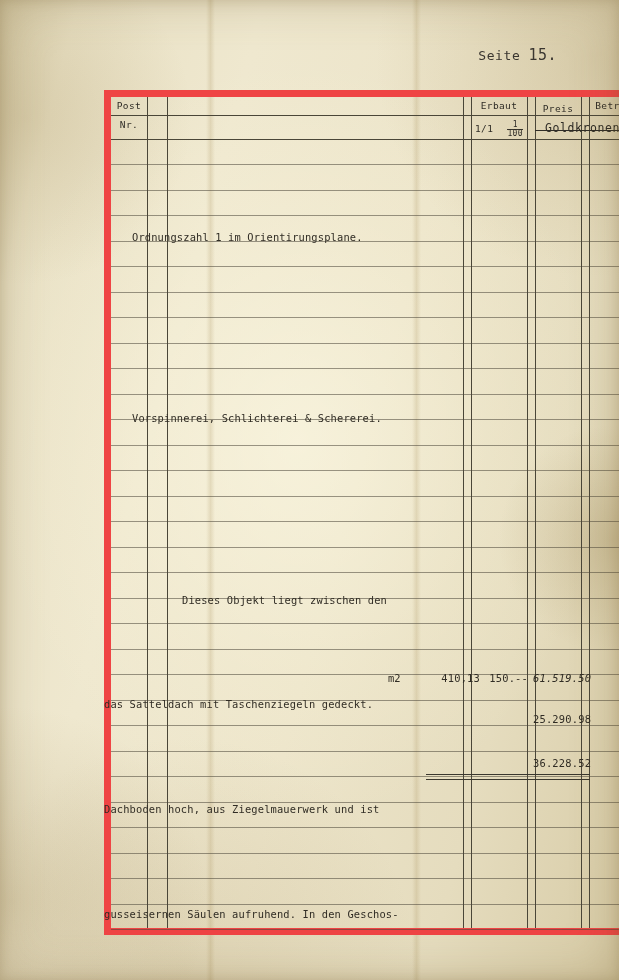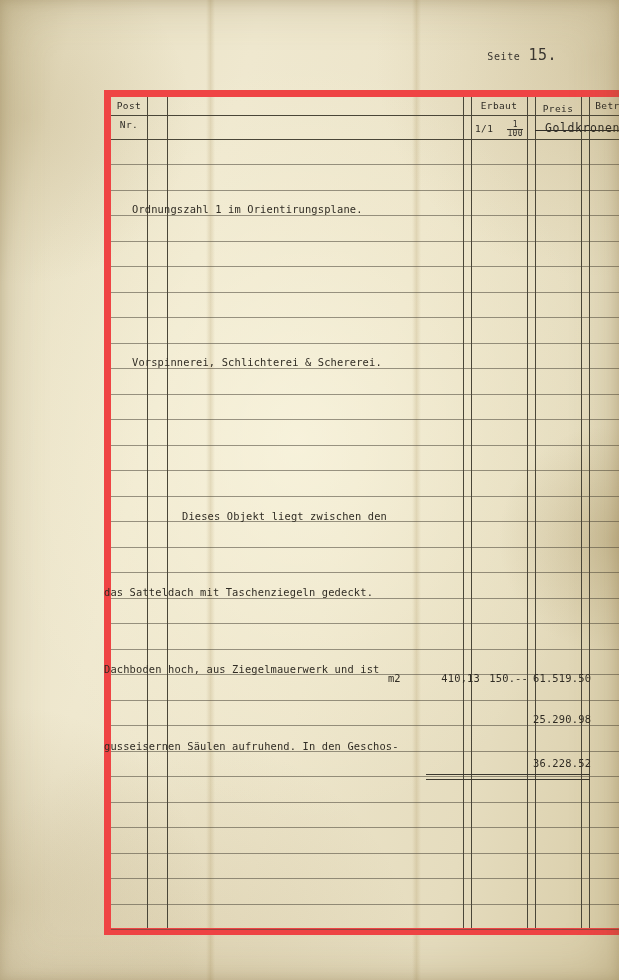--- a/index.html
+++ b/index.html
@@ -53,21 +53,21 @@
 
   
   .page-head {
     position: absolute;
     top: 46px;
     right: 62px;
     color: #3a3630;
     font-size: 11px;
     letter-spacing: 0.6px;
   }
-  .page-head .lbl { font-size: 10px; }
+  .page-head .lbl { font-size: 13px; }
   .page-head .num {
     font-size: 15px;
     margin-left: 8px;
     letter-spacing: 0.5px;
   }
 
   
   .sheet {
     position: absolute;
     left: 68px;
@@ -129,21 +129,21 @@
     color: #302c24;
     font-size: 10.4px;
     line-height: 25.55px;
     letter-spacing: 0.15px;
     white-space: pre-wrap;
   }
   .body-text .ind1 { display: block; padding-left: 28px; }
   .body-text .ind2 { display: block; padding-left: 78px; }
   .body-text .ind3 { display: block; padding-left: 58px; }
   .body-text .blank { display: block; height: 25.55px; }
-  .line { display: block; }
+  .line { display: block; margin-top: 28px; }
 
   .unit-m2 {
     position: absolute;
     left: 388px;
     top: 672px;
     font-size: 10.4px;
     color: #302c24;
   }
   .num-cell {
     position: absolute;
@@ -263,20 +263,20 @@
   
   
   
   
 </div>
 
 <span class="unit-m2">m2</span>
 
 <div class="num-cell" style="left:432px; top:672px; width:48px;">410,13</div>
 <div class="num-cell" style="left:488px; top:672px; width:40px;">150.--</div>
-<div class="num-cell" style="left:533px; top:672px; width:57px;">61.519.50</div>
+<div class="num-cell" style="left:533px; top:672px; width:57px;font-style:italic;">61.519.50</div>
 
 <div class="num-cell" style="left:533px; top:713px; width:57px;">25.290.98</div>
 
 <div class="num-cell" style="left:533px; top:757px; width:57px;">36.228.52</div>
 <div class="dblrule" style="left:426px; top:774px; width:164px;"></div>
 
 <div class="edge-shade"></div>
 
 </body></html>

